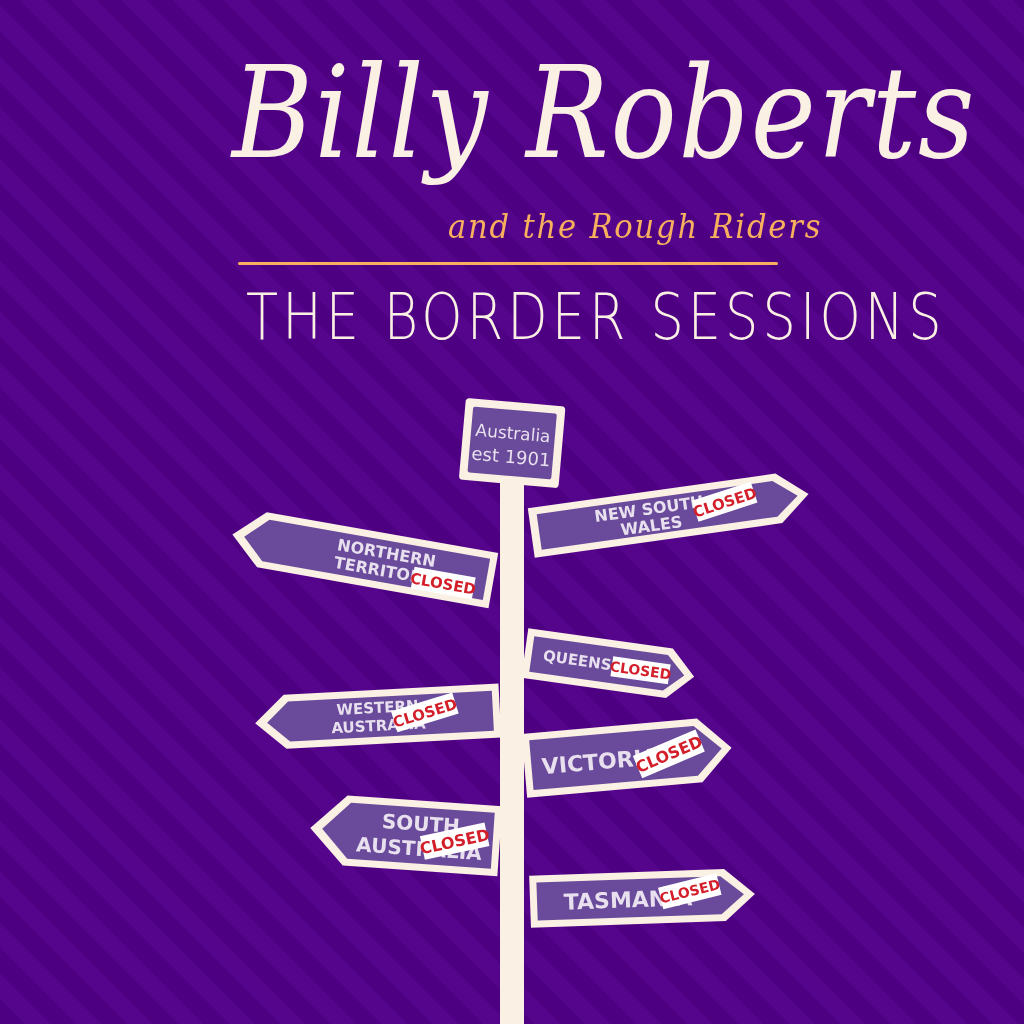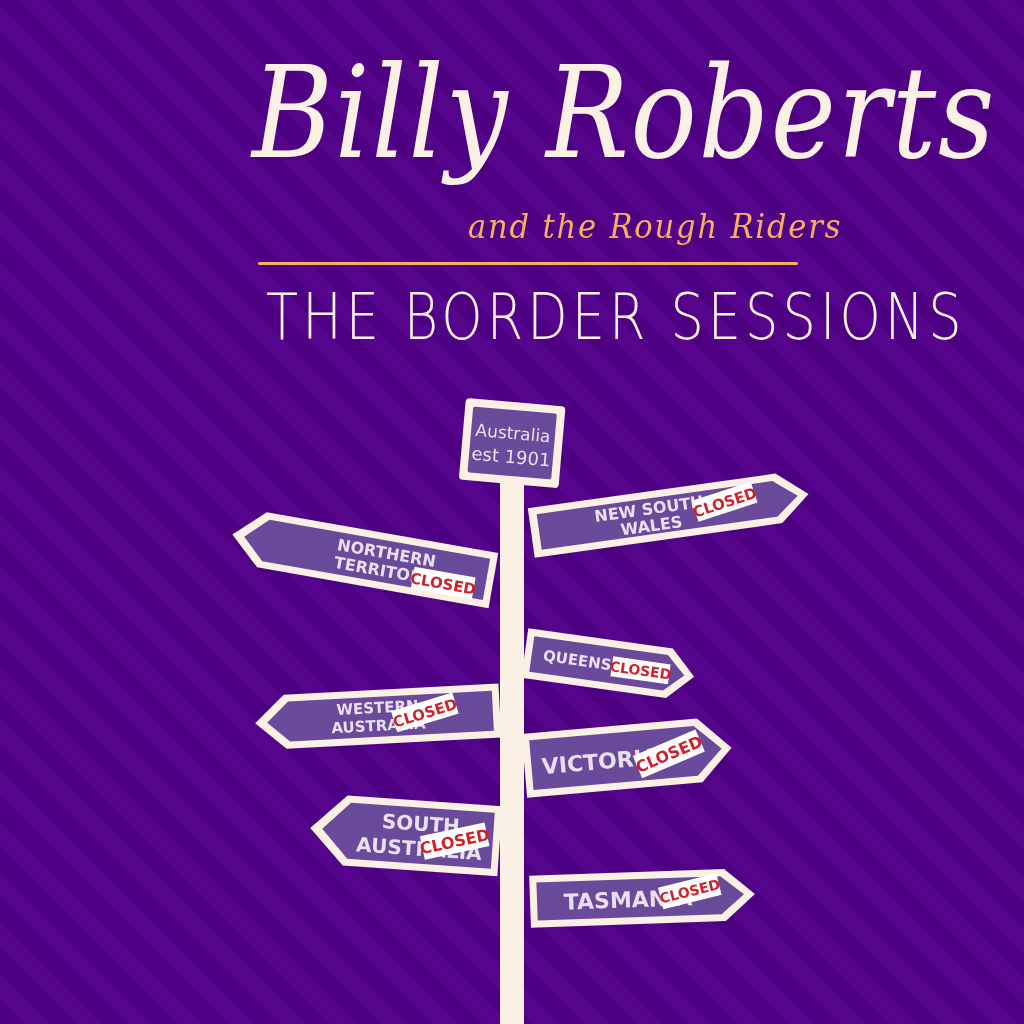--- a/index.html
+++ b/index.html
@@ -2,21 +2,21 @@
 <html><head>
 <meta charset="utf-8">
 <style>
   html, body { margin: 0; padding: 0; }
   body {
     width: 1024px; height: 1024px; overflow: hidden; position: relative;
     background-color: #52008a;
     background-image: repeating-linear-gradient(45deg, rgba(0,0,0,0.05) 0 18px, rgba(255,255,255,0.02) 18px 36px);
     font-family: "DejaVu Sans", sans-serif;
   }
-  .title-wrap { position: absolute; left: 0; top: 0; width: 868px; height: 380px; margin-left: 20px; }
+  .title-wrap { position: absolute; left: 0; top: 0; width: 868px; height: 380px; }
   .hand {
     position: absolute; color: #fbf0e4; font-family: "DejaVu Serif", serif;
     font-style: italic; white-space: nowrap; letter-spacing: 2px;
   }
   #artist { left: 232px; top: 38px; font-size: 128px; font-weight: normal; transform: scaleX(0.86); transform-origin: left top; }
   #band { left: 448px; top: 206px; font-size: 34px; color: #f8b05e; transform: scaleX(0.9); transform-origin: left top; }
   #rule { position: absolute; left: 238px; top: 262px; width: 540px; height: 3px; background: #f8b05e; border-radius: 2px; }
   #album {
     position: absolute; left: 246px; top: 280px; font-family: "DejaVu Sans", sans-serif;
     font-size: 64px; font-weight: 200; color: #fbf0e4; letter-spacing: 5px; white-space: nowrap;

